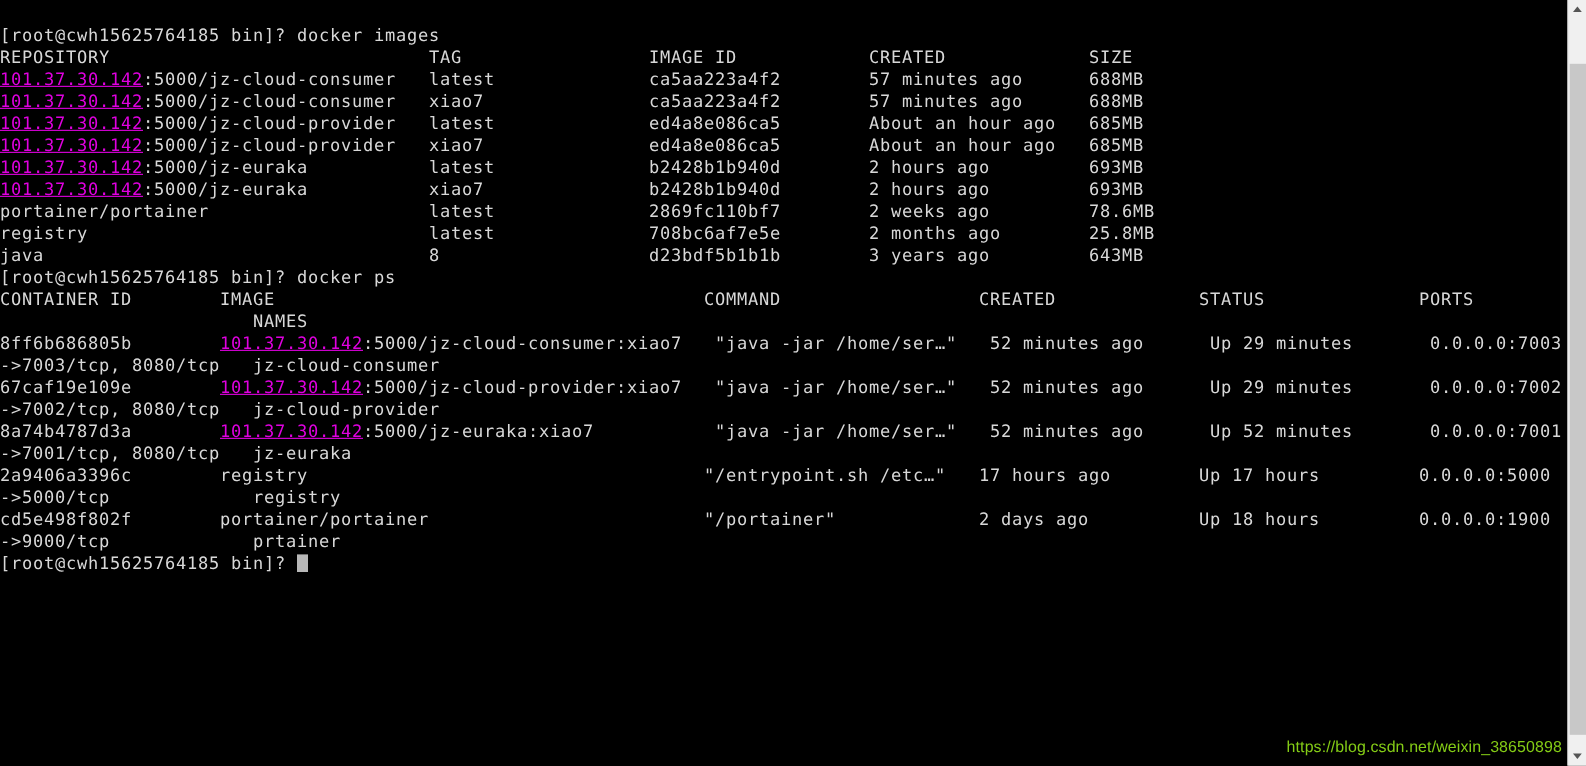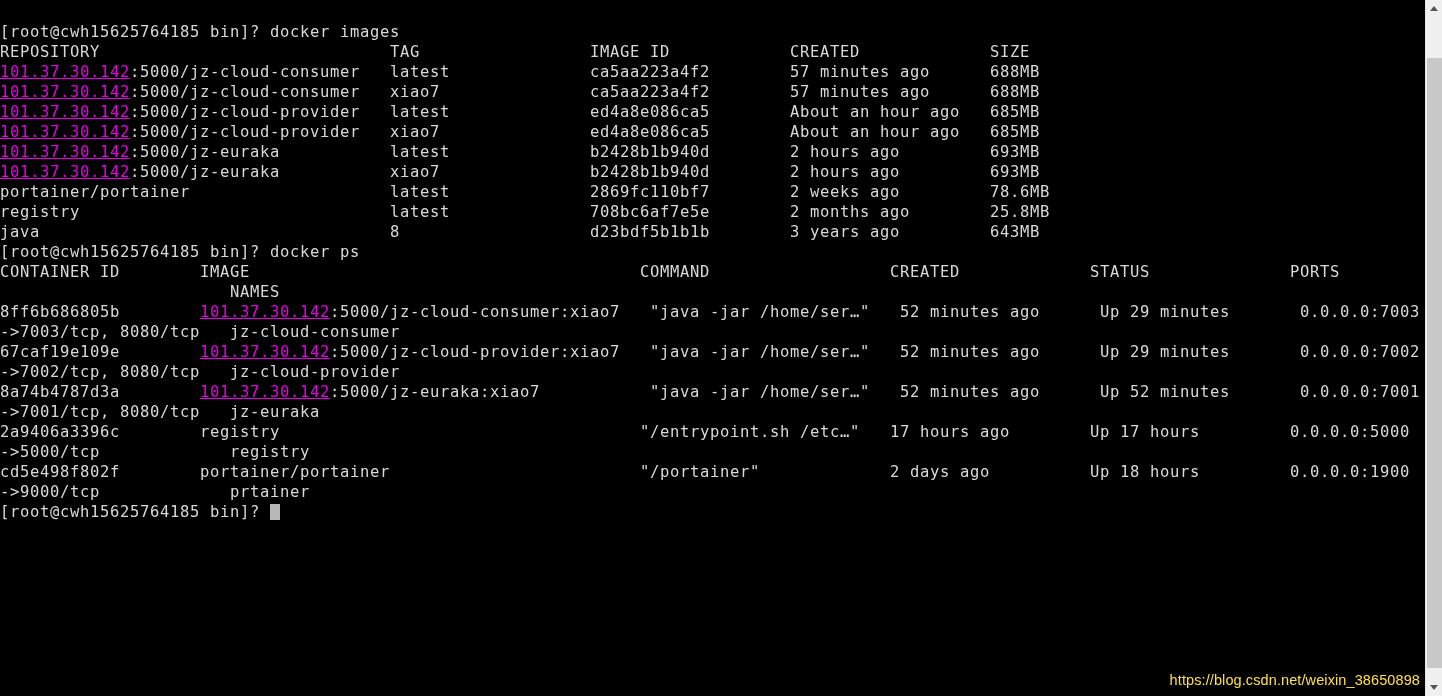--- a/index.html
+++ b/index.html
@@ -59,21 +59,21 @@
     background: #b8b8b8;
   }
 
   
   #watermark {
     position: absolute;
     right: 22px;
     bottom: 8px;
     font-family: "Liberation Sans", sans-serif;
     font-size: 14.5px;
-    color: #fde047;
+    color: #84cc16;
     white-space: nowrap;
     letter-spacing: .1px;
     z-index: 5;
   }
 
   
   #scrollbar {
     position: absolute;
     right: 0;
     top: 0;

